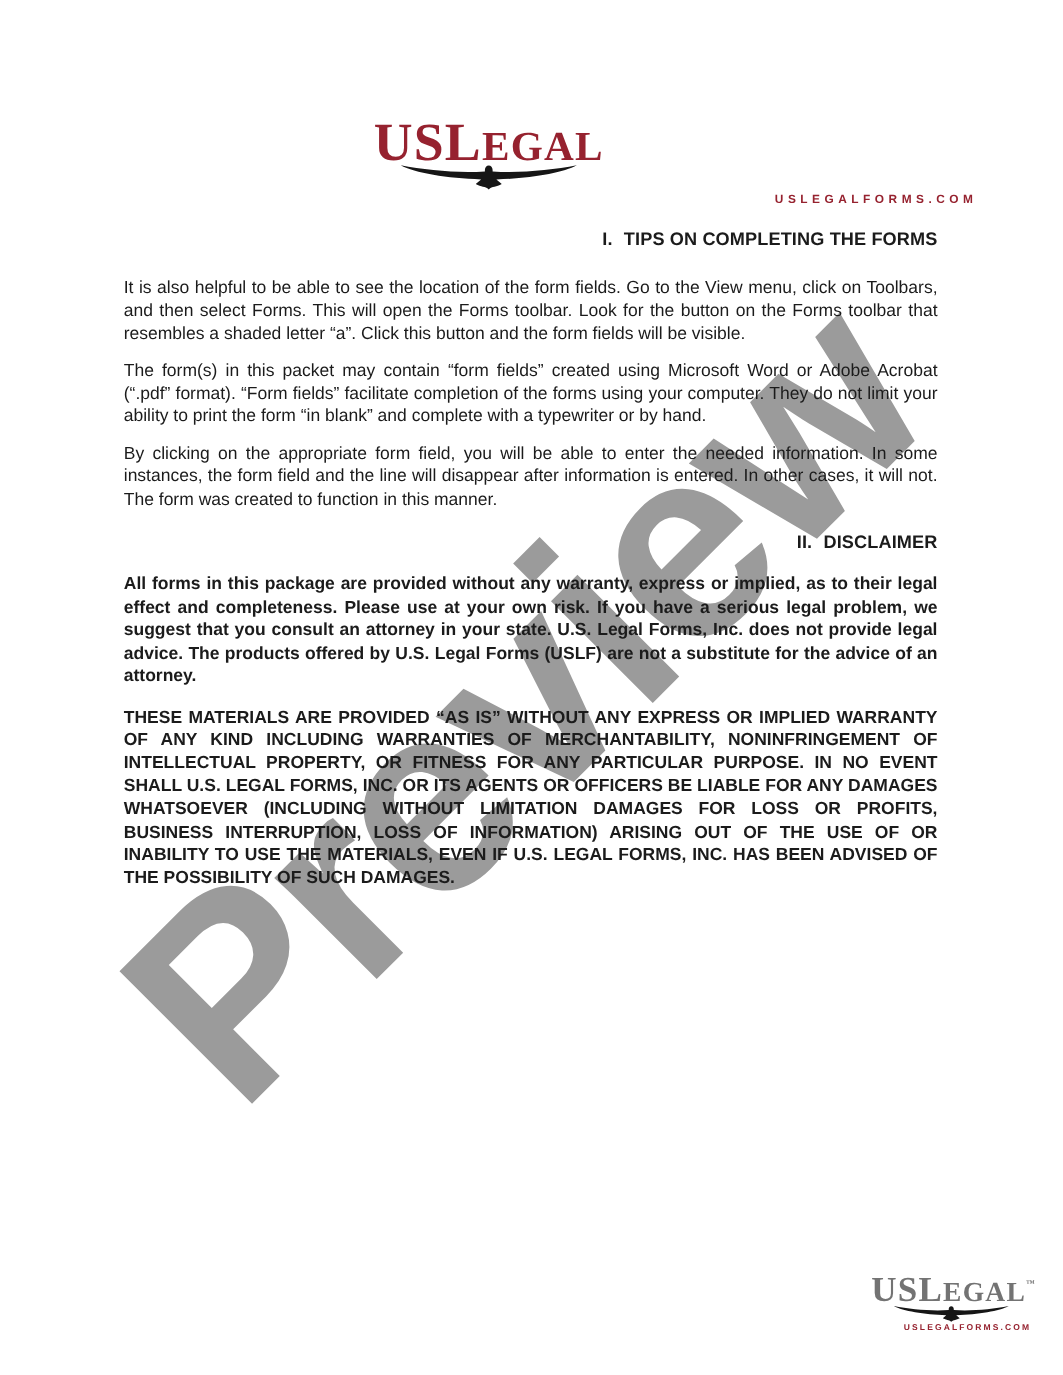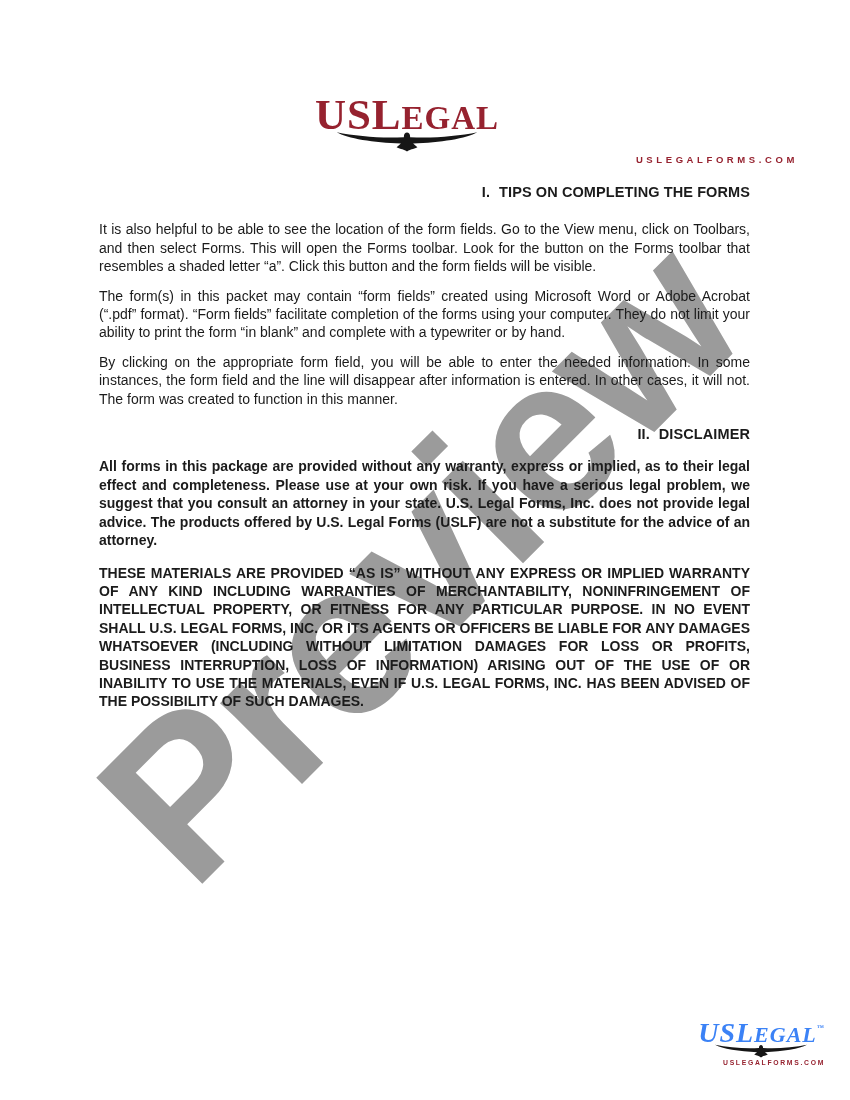--- a/index.html
+++ b/index.html
@@ -17,21 +17,21 @@
   }
   
   .logo{position:absolute;text-align:center;z-index:2;}
   .wordmark{font-family:"Liberation Serif",serif;font-weight:bold;line-height:1;white-space:nowrap;}
   .wm-big{letter-spacing:1px;}
   .wm-small{letter-spacing:1px;}
   .eagle{display:block;margin:0 auto;}
   .site{font-weight:bold;white-space:nowrap;text-align:right;}
   .tm{font-size:9px;vertical-align:18px;letter-spacing:0;}
 
-  .header-logo{top:93px;left:0;width:782px;padding-left:16px;}
+  .header-logo{top:93px;left:0;width:782px;}
   .header-logo .wm-big{font-size:43px;}
   .header-logo .wm-small{font-size:33px;}
   .header-logo .eagle{width:152px;height:23px;margin-top:-5px;}
   .header-logo .site{font-size:9.5px;letter-spacing:3.6px;margin-top:0px;}
 
   .footer-logo{top:1019px;left:697px;width:128px;}
   .footer-logo .wm-big{font-size:28px;}
   .footer-logo .wm-small{font-size:22px;}
   .footer-logo .tm{font-size:7px;vertical-align:12px;}
   .footer-logo .eagle{width:102px;height:15px;margin-top:-3px;}
@@ -74,21 +74,21 @@
     <p>It is also helpful to be able to see the location of the form fields. Go to the View menu, click on Toolbars, and then select Forms. This will open the Forms toolbar. Look for the button on the Forms toolbar that resembles a shaded letter “a”. Click this button and the form fields will be visible.</p>
     <p>The form(s) in this packet may contain “form fields” created using Microsoft Word or Adobe Acrobat (“.pdf” format). “Form fields” facilitate completion of the forms using your computer. They do not limit your ability to print the form “in blank” and complete with a typewriter or by hand.</p>
     <p>By clicking on the appropriate form field, you will be able to enter the needed information. In some instances, the form field and the line will disappear after information is entered. In other cases, it will not. The form was created to function in this manner.</p>
 
     <h2 class="h-second"><span class="h-num">II.</span><span>DISCLAIMER</span></h2>
     <p class="bold">All forms in this package are provided without any warranty, express or implied, as to their legal effect and completeness. Please use at your own risk.  If you have a serious legal problem, we suggest that you consult an attorney in your state. U.S. Legal Forms, Inc. does not provide legal advice. The products offered by U.S. Legal Forms (USLF) are not a substitute for the advice of an attorney.</p>
     <p class="bold">THESE MATERIALS ARE PROVIDED “AS IS” WITHOUT ANY EXPRESS OR IMPLIED WARRANTY OF ANY KIND INCLUDING WARRANTIES OF MERCHANTABILITY, NONINFRINGEMENT OF INTELLECTUAL PROPERTY, OR FITNESS FOR ANY PARTICULAR PURPOSE. IN NO EVENT SHALL U.S. LEGAL FORMS, INC. OR ITS AGENTS OR OFFICERS BE LIABLE FOR ANY DAMAGES WHATSOEVER (INCLUDING WITHOUT LIMITATION DAMAGES FOR LOSS OR PROFITS, BUSINESS INTERRUPTION, LOSS OF INFORMATION) ARISING OUT OF THE USE OF OR INABILITY TO USE THE MATERIALS, EVEN IF U.S. LEGAL FORMS, INC. HAS BEEN ADVISED OF THE POSSIBILITY OF SUCH DAMAGES.</p>
   </main>
 
   <div class="logo footer-logo">
-    <div class="wordmark" style="color:#3b82f6;font-style:italic;">
+    <div class="wordmark" style="color:#737373;">
       <span class="wm-big">USL</span><span class="wm-small">EGAL</span><span class="tm">™</span>
     </div>
     <svg class="eagle" viewBox="0 0 200 32" aria-hidden="true">
       <path fill="#161616" d="M100 2 C97.6 2 95.7 4.2 95.7 6.9 L95.7 8.6 C66 10.6 30 7.4 2 1.8 C17 10.2 54 16.6 91.5 17.4 L85.5 22.6 C91.5 26 96 25 100 28.6 C104 25 108.5 26 114.5 22.6 L108.5 17.4 C146 16.6 183 10.2 198 1.8 C170 7.4 134 10.6 104.3 8.6 L104.3 6.9 C104.3 4.2 102.4 2 100 2 Z"></path>
     </svg>
     <div class="site" style="color:#96222f;">USLEGALFORMS.COM</div>
   </div>
 
 </div>
 

